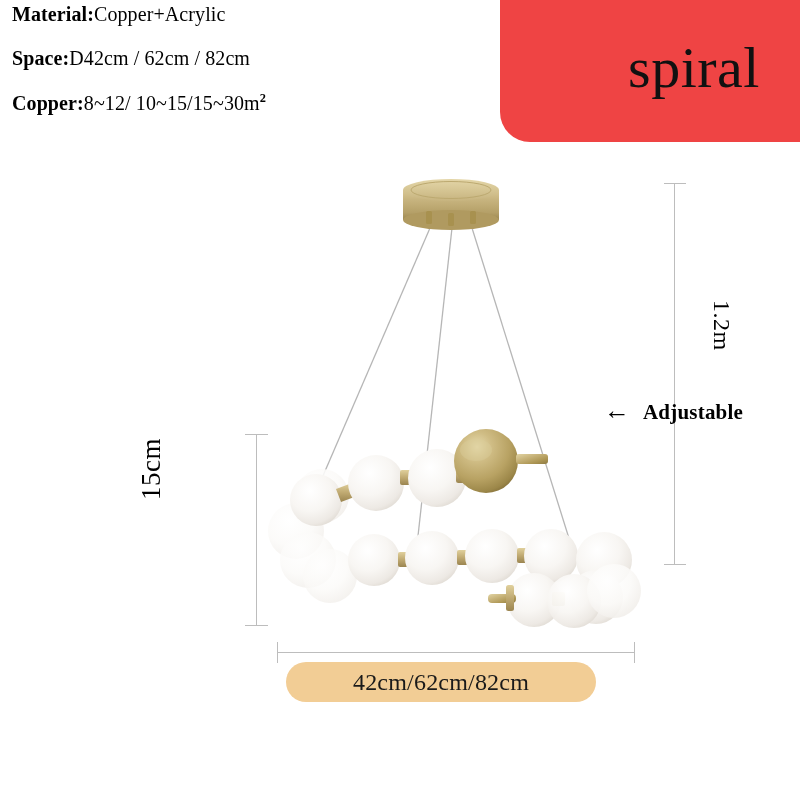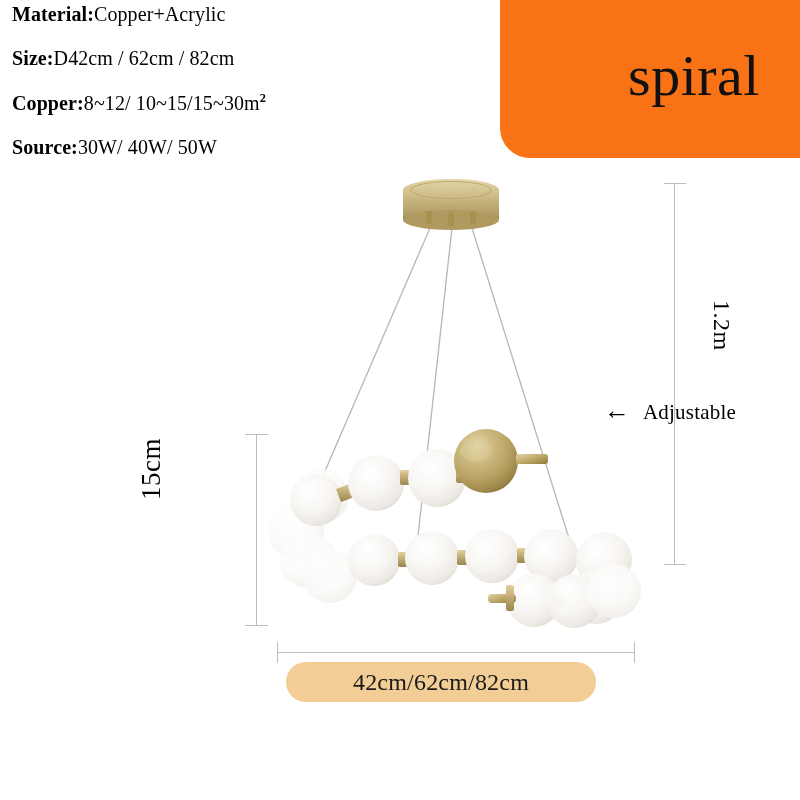--- a/index.html
+++ b/index.html
@@ -35,22 +35,22 @@
   }
   .spec-val { font-weight: normal; }
   .sup { font-size: 0.62em; vertical-align: super; font-weight: bold; }
 
   
   .badge-spiral {
     position: absolute;
     left: 500px;
     top: 0px;
     width: 300px;
-    height: 158px;
-    background: #f97316;
+    height: 142px;
+    background: #ef4444;
     border-bottom-left-radius: 30px;
     box-sizing: border-box;
     display: flex;
     align-items: center;
     justify-content: center;
     padding-left: 88px;
     padding-bottom: 6px;
   }
   .badge-spiral span {
     font-size: 58px;
@@ -122,21 +122,21 @@
   }
   .arrow-left {
     font-size: 26px;
     line-height: 1;
     color: #000;
     display: block;
     margin-top: -3px;
   }
   .adjustable-text {
     font-size: 21px;
-    font-weight: normal;
+    font-weight: bold;
     letter-spacing: 0.2px;
     text-align: right;
   }
 
   .badge-diameter {
     position: absolute;
     left: 286px;
     top: 662px;
     width: 310px;
     height: 40px;
@@ -153,27 +153,24 @@
   }
 </style>
 </head>
 <body>
 
 <div class="spec-block">
   <div class="spec-line">
     <span class="spec-key">Material:</span><span class="spec-val">Copper+Acrylic</span>
   </div>
   <div class="spec-line">
-    <span class="spec-key">Size:</span><span class="spec-val">D42cm / 62cm / 82cm</span>
+    <span class="spec-key">Space:</span><span class="spec-val">D42cm / 62cm / 82cm</span>
   </div>
   <div class="spec-line">
     <span class="spec-key">Copper:</span><span class="spec-val">8~12/ 10~15/15~30m</span><span class="sup">2</span>
-  </div>
-  <div class="spec-line">
-    <span class="spec-key">Source:</span><span class="spec-val">30W/ 40W/ 50W</span>
   </div>
 </div>
 
 <div class="badge-spiral">
   <span>spiral</span>
 </div>
 
 <svg class="lamp-stage" viewBox="0 0 800 800" width="800" height="800">
   <defs>
     <linearGradient id="brassGrad" x1="0" y1="0" x2="1" y2="1">

